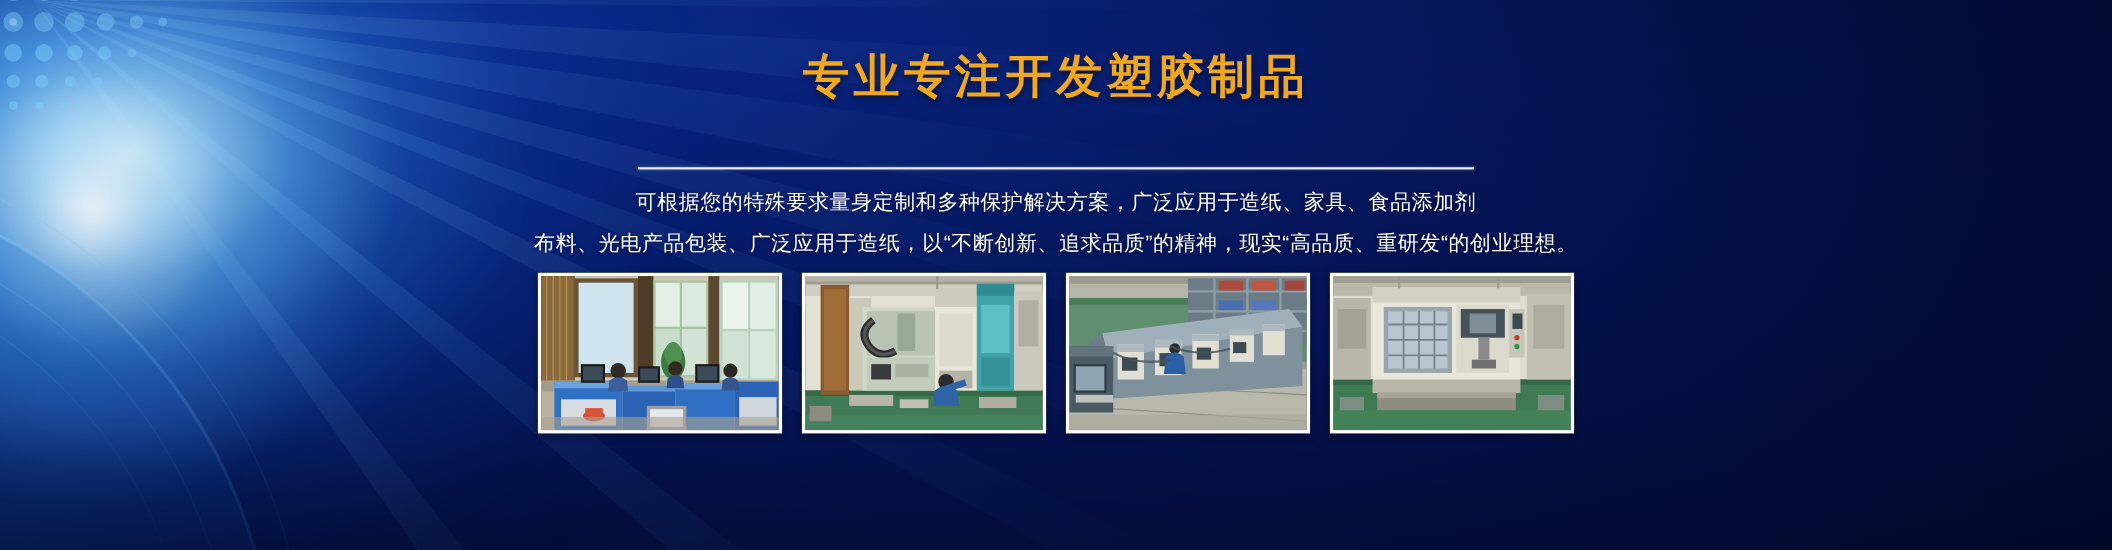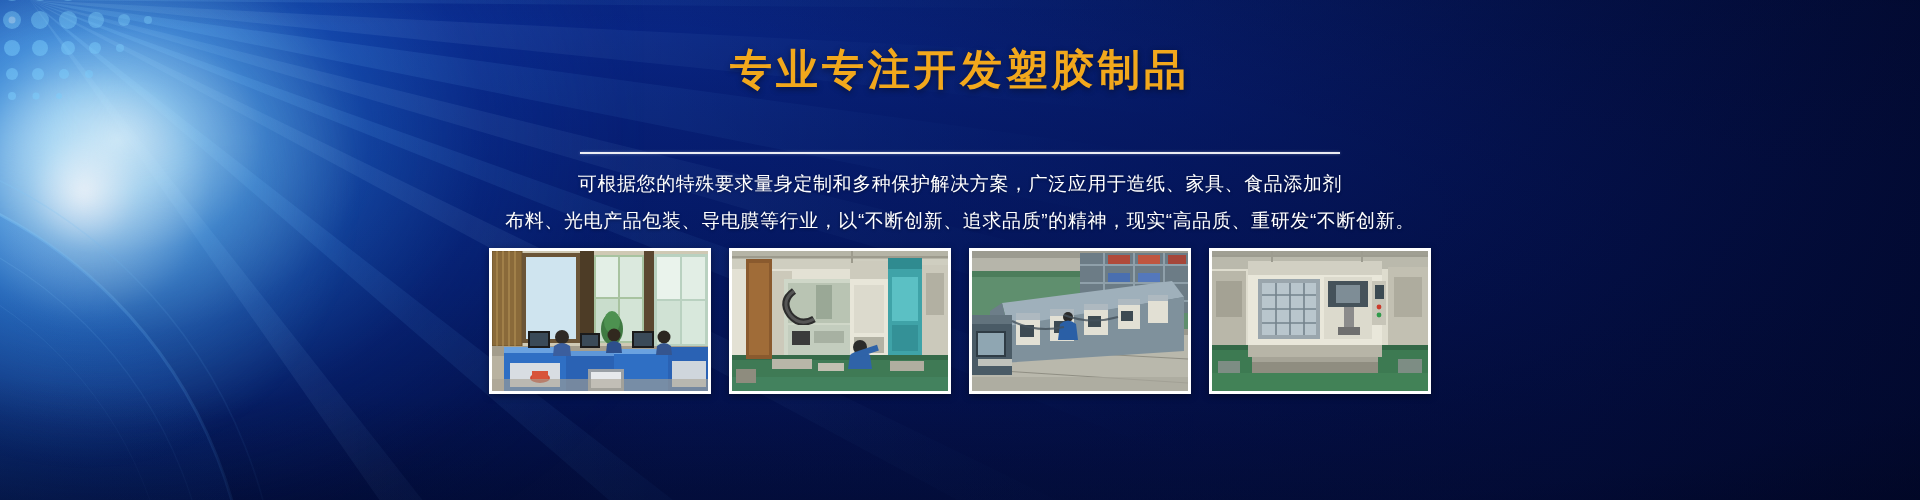--- a/index.html
+++ b/index.html
@@ -277,21 +277,21 @@
   <div class="bg-vignette"></div>
 
   <div class="content">
 
     <div class="title">专业专注开发塑胶制品</div>
 
 
     <div class="divider"></div>
 
     <div class="bodyline bodyline-1">可根据您的特殊要求量身定制和多种保护解决方案，广泛应用于造纸、家具、食品添加剂</div>
-    <div class="bodyline bodyline-2">布料、光电产品包装、导电膜等行业，以“不断创新、追求品质”的精神，现实“高品质、重研发“不断创新。</div>
+    <div class="bodyline bodyline-2">布料、光电产品包装、广泛应用于造纸，以“不断创新、追求品质”的精神，现实“高品质、重研发“的创业理想。</div>
 
     <div class="photos">
 
       <div class="photo">
         <svg viewBox="0 0 216 140" preserveAspectRatio="none">
           <rect x="0" y="0" width="216" height="140" fill="#cfc9b4"></rect>
           <rect x="0" y="0" width="30" height="95" fill="#8a6a3a"></rect>
           <rect x="0" y="0" width="30" height="95" fill="none" stroke="#6d5229" stroke-width="1"></rect>
           <g stroke="#b18f54" stroke-width="1.2">
             <line x1="5" y1="0" x2="5" y2="95"></line>

